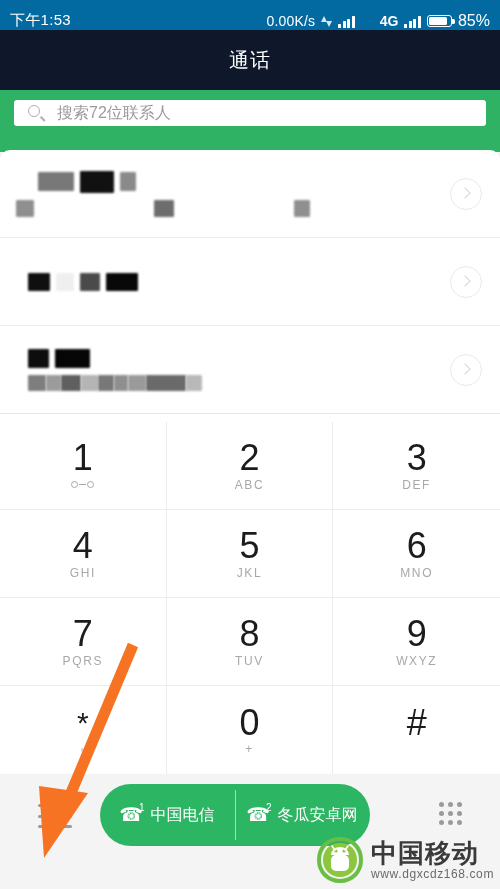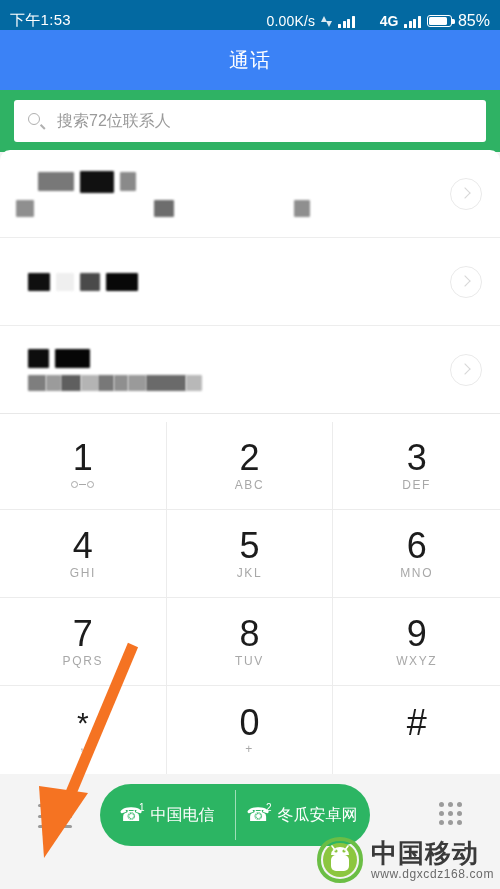--- a/index.html
+++ b/index.html
@@ -137,21 +137,21 @@
     position: absolute;
     top: 90px; left: 0;
     width: 500px;
     height: 62px;
     background: #2fb264;
     box-sizing: border-box;
     padding: 10px 14px 0 14px;
   }
   .searchbox {
     width: 100%;
-    height: 42px;
+    height: 26px;
     background: #ffffff;
     border-radius: 3px;
     display: flex;
     align-items: center;
     padding: 0 14px;
     box-sizing: border-box;
     gap: 12px;
   }
   .mag {
     width: 17px; height: 17px;
@@ -440,21 +440,21 @@
           <i></i>
           <i></i>
         </span>
       <span class="battery">
           <i></i>
         </span>
       <span class="sb-pct">85%</span>
     </div>
   </div>
 
-  <div class="tabbar" style="background: #3b82f6;">
+  <div class="tabbar" style="background: #0f172a;">
     <div class="tab active">通话</div>
   </div>
 
   <div class="searchwrap" style="background: rgb(47, 178, 100);">
     <div class="searchbox">
       <span class="mag"></span>
       <span class="search-ph">搜索72位联系人</span>
     </div>
   </div>
 

